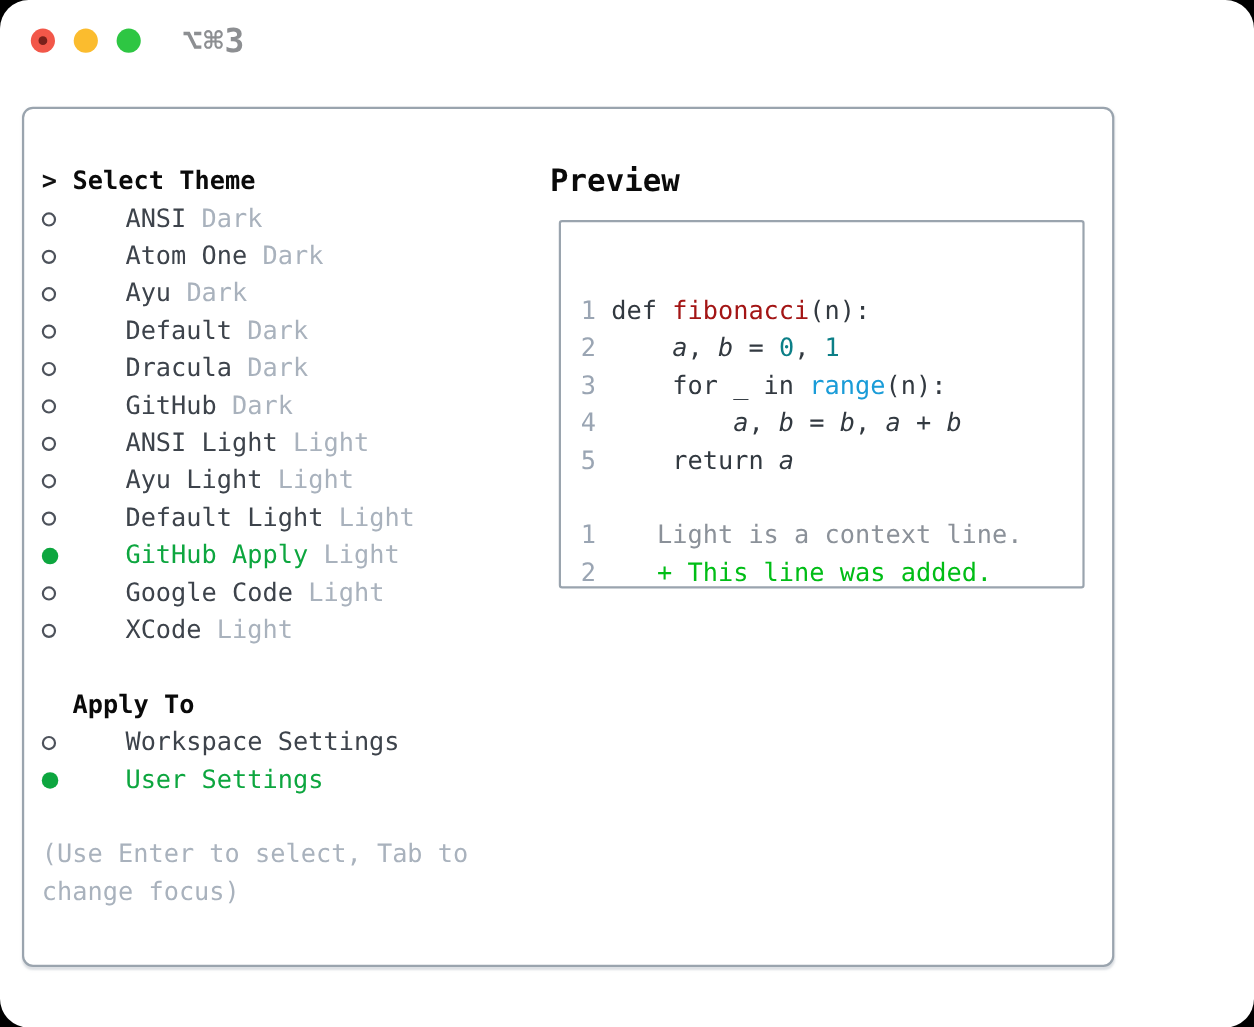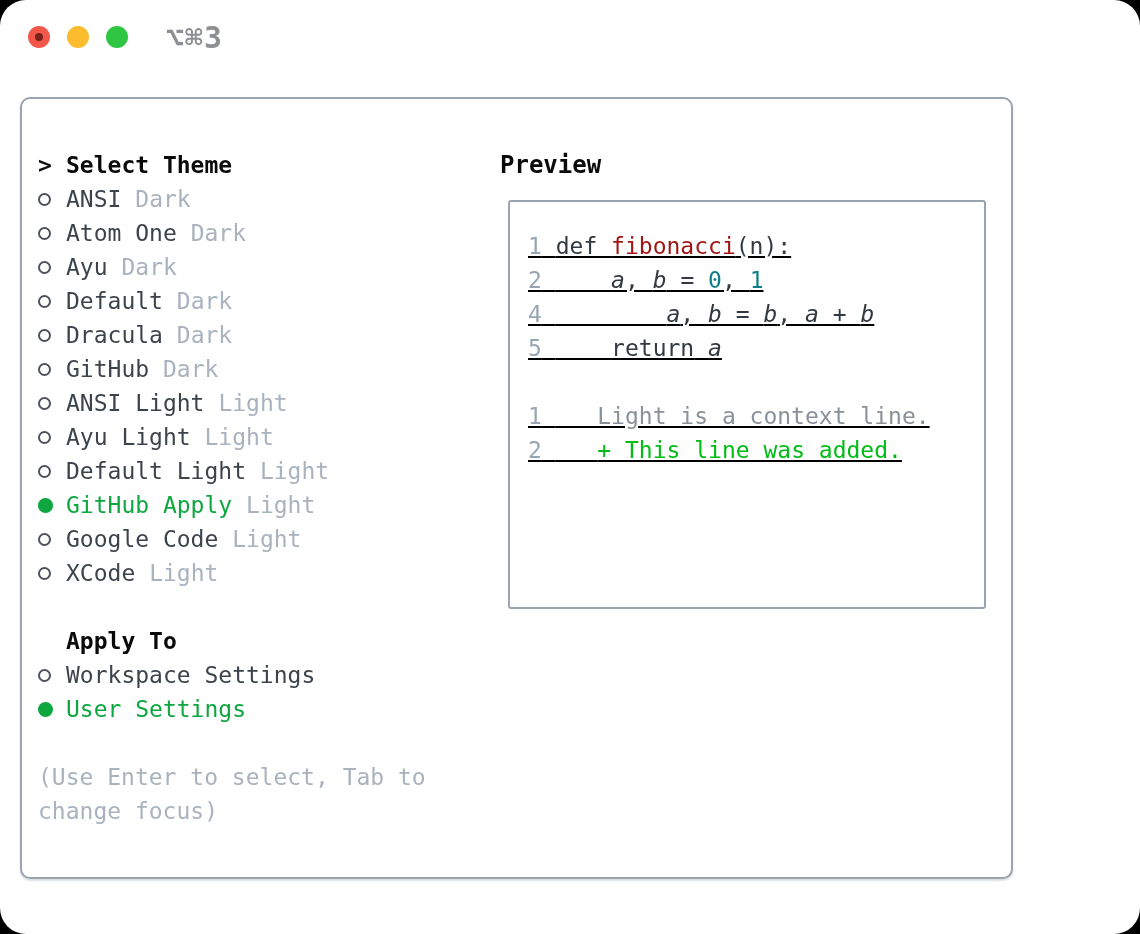--- a/index.html
+++ b/index.html
@@ -34,34 +34,34 @@
   .left-col{
     position:absolute;left:16px;top:49px;width:460px;
     font-size:23px;line-height:34px;color:var(--item);
   }
   .row{display:flex;align-items:center;height:34px;white-space:pre;}
   .bullet{flex:0 0 28px;width:28px;display:flex;align-items:center;}
   .circle{width:13px;height:13px;border-radius:50%;border:2px solid var(--circle);}
   .circle.sel{width:15px;height:15px;border:none;background:var(--green);}
   .prompt{flex:0 0 28px;width:28px;font-weight:bold;color:#111;}
   .hdr{font-weight:bold;color:#0a0a0a;}
-  .tname{color:var(--item);}
+  .tname{color:var(--item);margin-left:48px;}
   .tname.sel{color:var(--green);}
   .variant{color:var(--muted);margin-left:13.9px;}
   .spacer{height:34px;}
   .hint{height:34px;white-space:pre;color:var(--muted);}
   
   .preview-label{
     position:absolute;left:478px;top:49px;height:34px;line-height:34px;
-    font-size:24px;font-weight:bold;color:#0a0a0a;
+    font-size:28px;font-weight:bold;color:#0a0a0a;
   }
   .preview-box{
-    position:absolute;left:486px;top:101px;width:478px;height:409px;
+    position:absolute;left:486px;top:101px;width:478px;height:335px;
     border:2px solid var(--border);border-radius:3px;background:#fff;
-    padding:27px 12px 0 18px;overflow:hidden;text-decoration:underline;
+    padding:64px 12px 0 18px;overflow:hidden;
   }
   .pline{height:34px;line-height:34px;font-size:23px;white-space:pre;}
   .lnum{color:var(--gutter);}
   .s-pl,.s-kw{color:var(--code);}
   .s-fn{color:var(--fn);}
   .s-var{color:var(--code);font-style:italic;}
   .s-num{color:var(--numv);}
   .s-bi{color:var(--bi);}
   .s-ctx{color:var(--ctx);}
   .s-del{color:var(--del);}
@@ -120,20 +120,21 @@
 
       <div class="hint">(Use Enter to select, Tab to</div>
       <div class="hint">change focus)</div>
     </div>
 
     <div class="preview-label">Preview</div>
 
     <div class="preview-box" id="preview-box">
         <div class="pline"><span class="lnum">1</span> <span class="s-kw">def </span><span class="s-fn">fibonacci</span><span class="s-pl">(n):</span></div>
         <div class="pline"><span class="lnum">2</span> <span class="s-pl">    </span><span class="s-var">a</span><span class="s-pl">, </span><span class="s-var">b</span><span class="s-pl"> = </span><span class="s-num">0</span><span class="s-pl">, </span><span class="s-num">1</span></div>
+        <div class="pline"><span class="lnum">3</span> <span class="s-pl">    </span><span class="s-kw">for</span><span class="s-pl"> _ </span><span class="s-kw">in</span><span class="s-pl"> </span><span class="s-bi">range</span><span class="s-pl">(n):</span></div>
         <div class="pline"><span class="lnum">4</span> <span class="s-pl">        </span><span class="s-var">a</span><span class="s-pl">, </span><span class="s-var">b</span><span class="s-pl"> = </span><span class="s-var">b</span><span class="s-pl">, </span><span class="s-var">a</span><span class="s-pl"> + </span><span class="s-var">b</span></div>
         <div class="pline"><span class="lnum">5</span> <span class="s-pl">    </span><span class="s-kw">return</span><span class="s-pl"> </span><span class="s-var">a</span></div>
         <div class="pline"></div>
         <div class="pline"><span class="lnum">1</span> <span class="s-ctx">   Light is a context line.</span></div>
         <div class="pline"><span class="lnum">2</span> <span class="s-pl">   </span><span class="s-add">+ This line was added.</span></div>
       </div>
 
   </div>
 </div>
 

